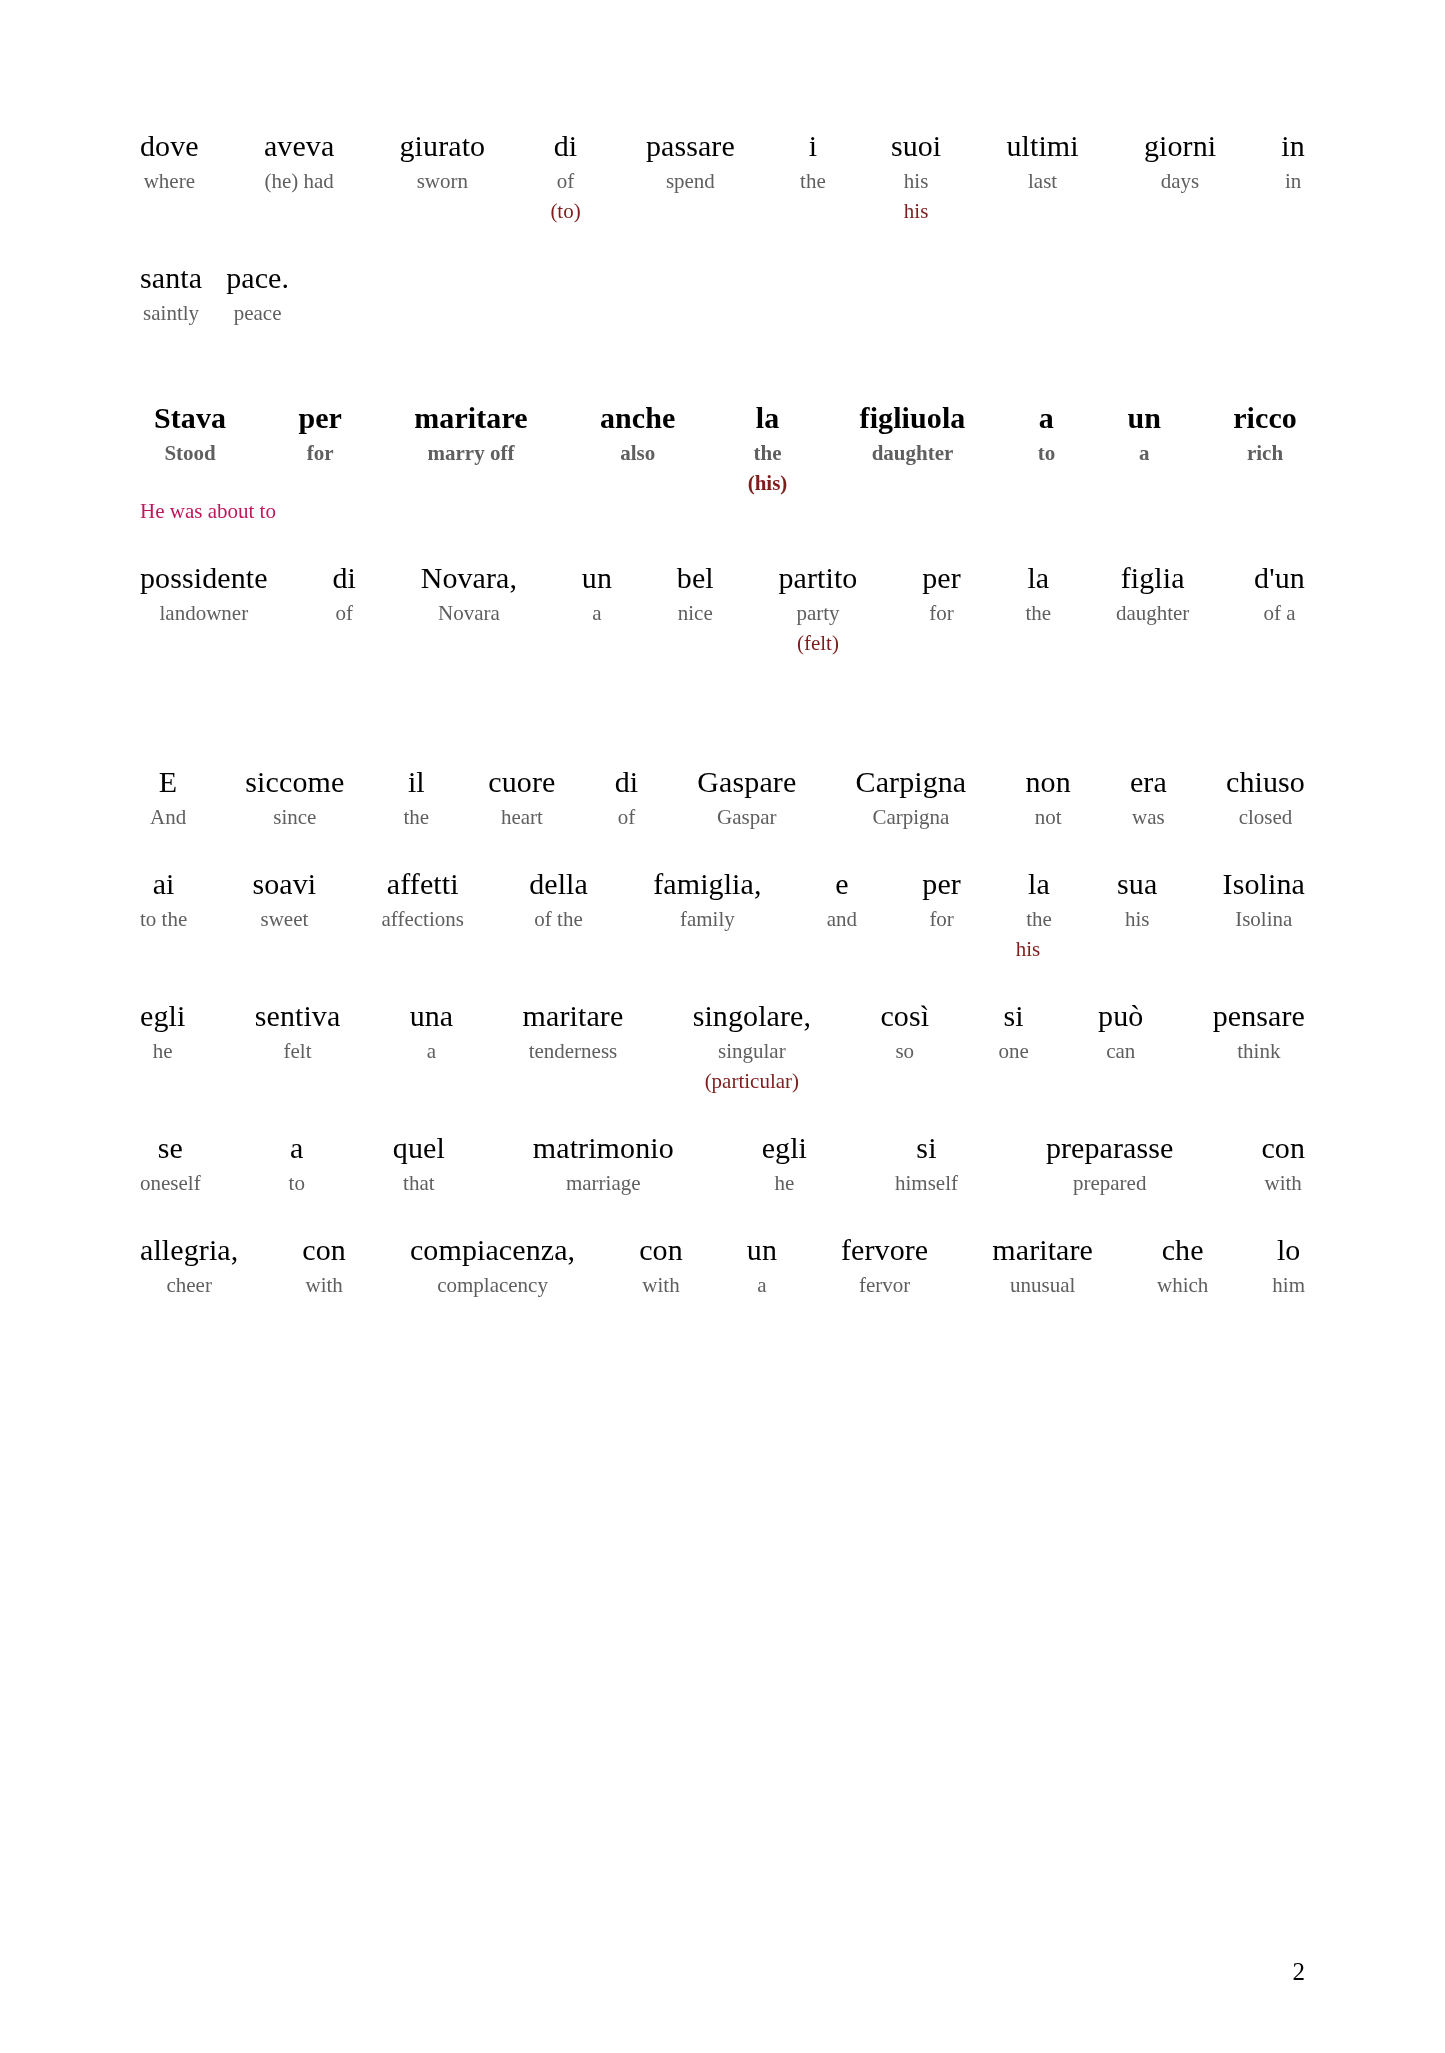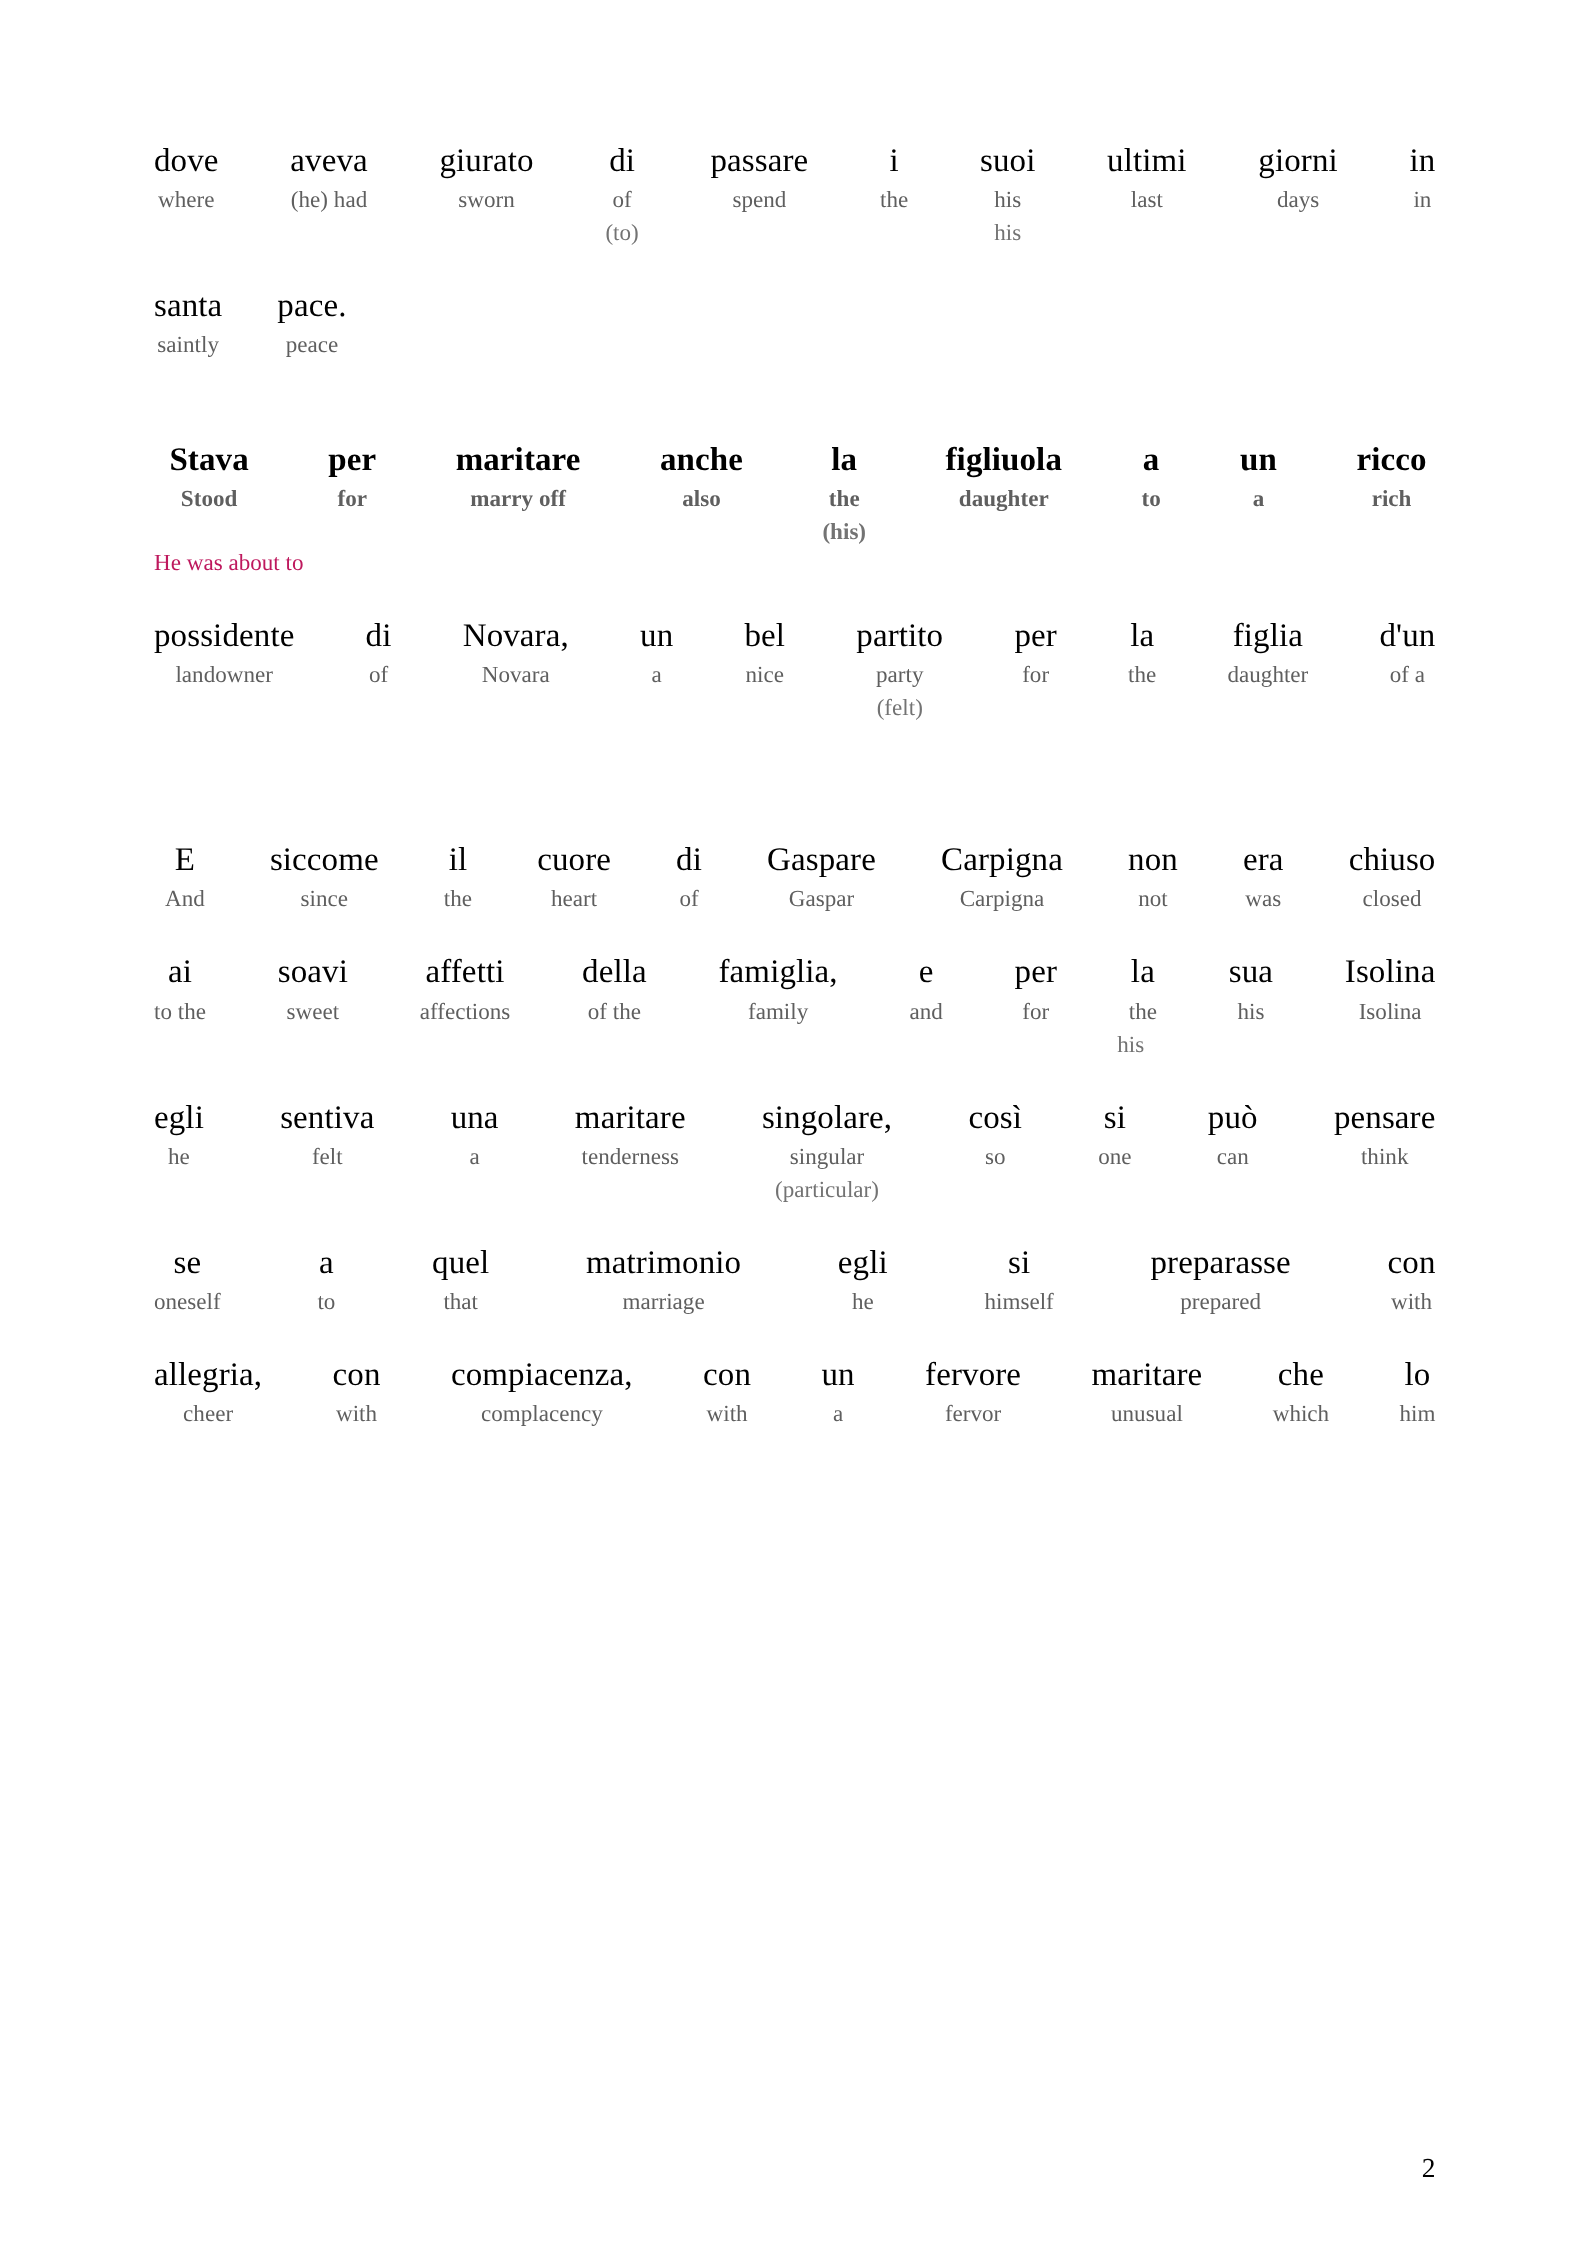--- a/index.html
+++ b/index.html
@@ -35,21 +35,20 @@
     align-items: flex-start;
     width: 100%;
     box-sizing: border-box;
   }
   
   .iline.justify {
     justify-content: space-between;
   }
   .iline.left {
     justify-content: flex-start;
-    gap: 26px;
   }
 
   .wgroup {
     display: flex;
     flex-direction: column;
     align-items: center;
     flex: 0 0 auto;
   }
 
   .src {
@@ -62,21 +61,21 @@
   .gloss {
     font-size: 21px;
     line-height: 30px;
     color: #5f5f5f;
     white-space: nowrap;
     margin-top: 2px;
   }
   .gloss2 {
     font-size: 21px;
     line-height: 30px;
-    color: #737373;
+    color: #7f1d1d;
     white-space: nowrap;
   }
 
   
   .spanrow {
     display: flex;
     width: 100%;
   }
   .spanrow .spangloss {
     font-size: 21px;

